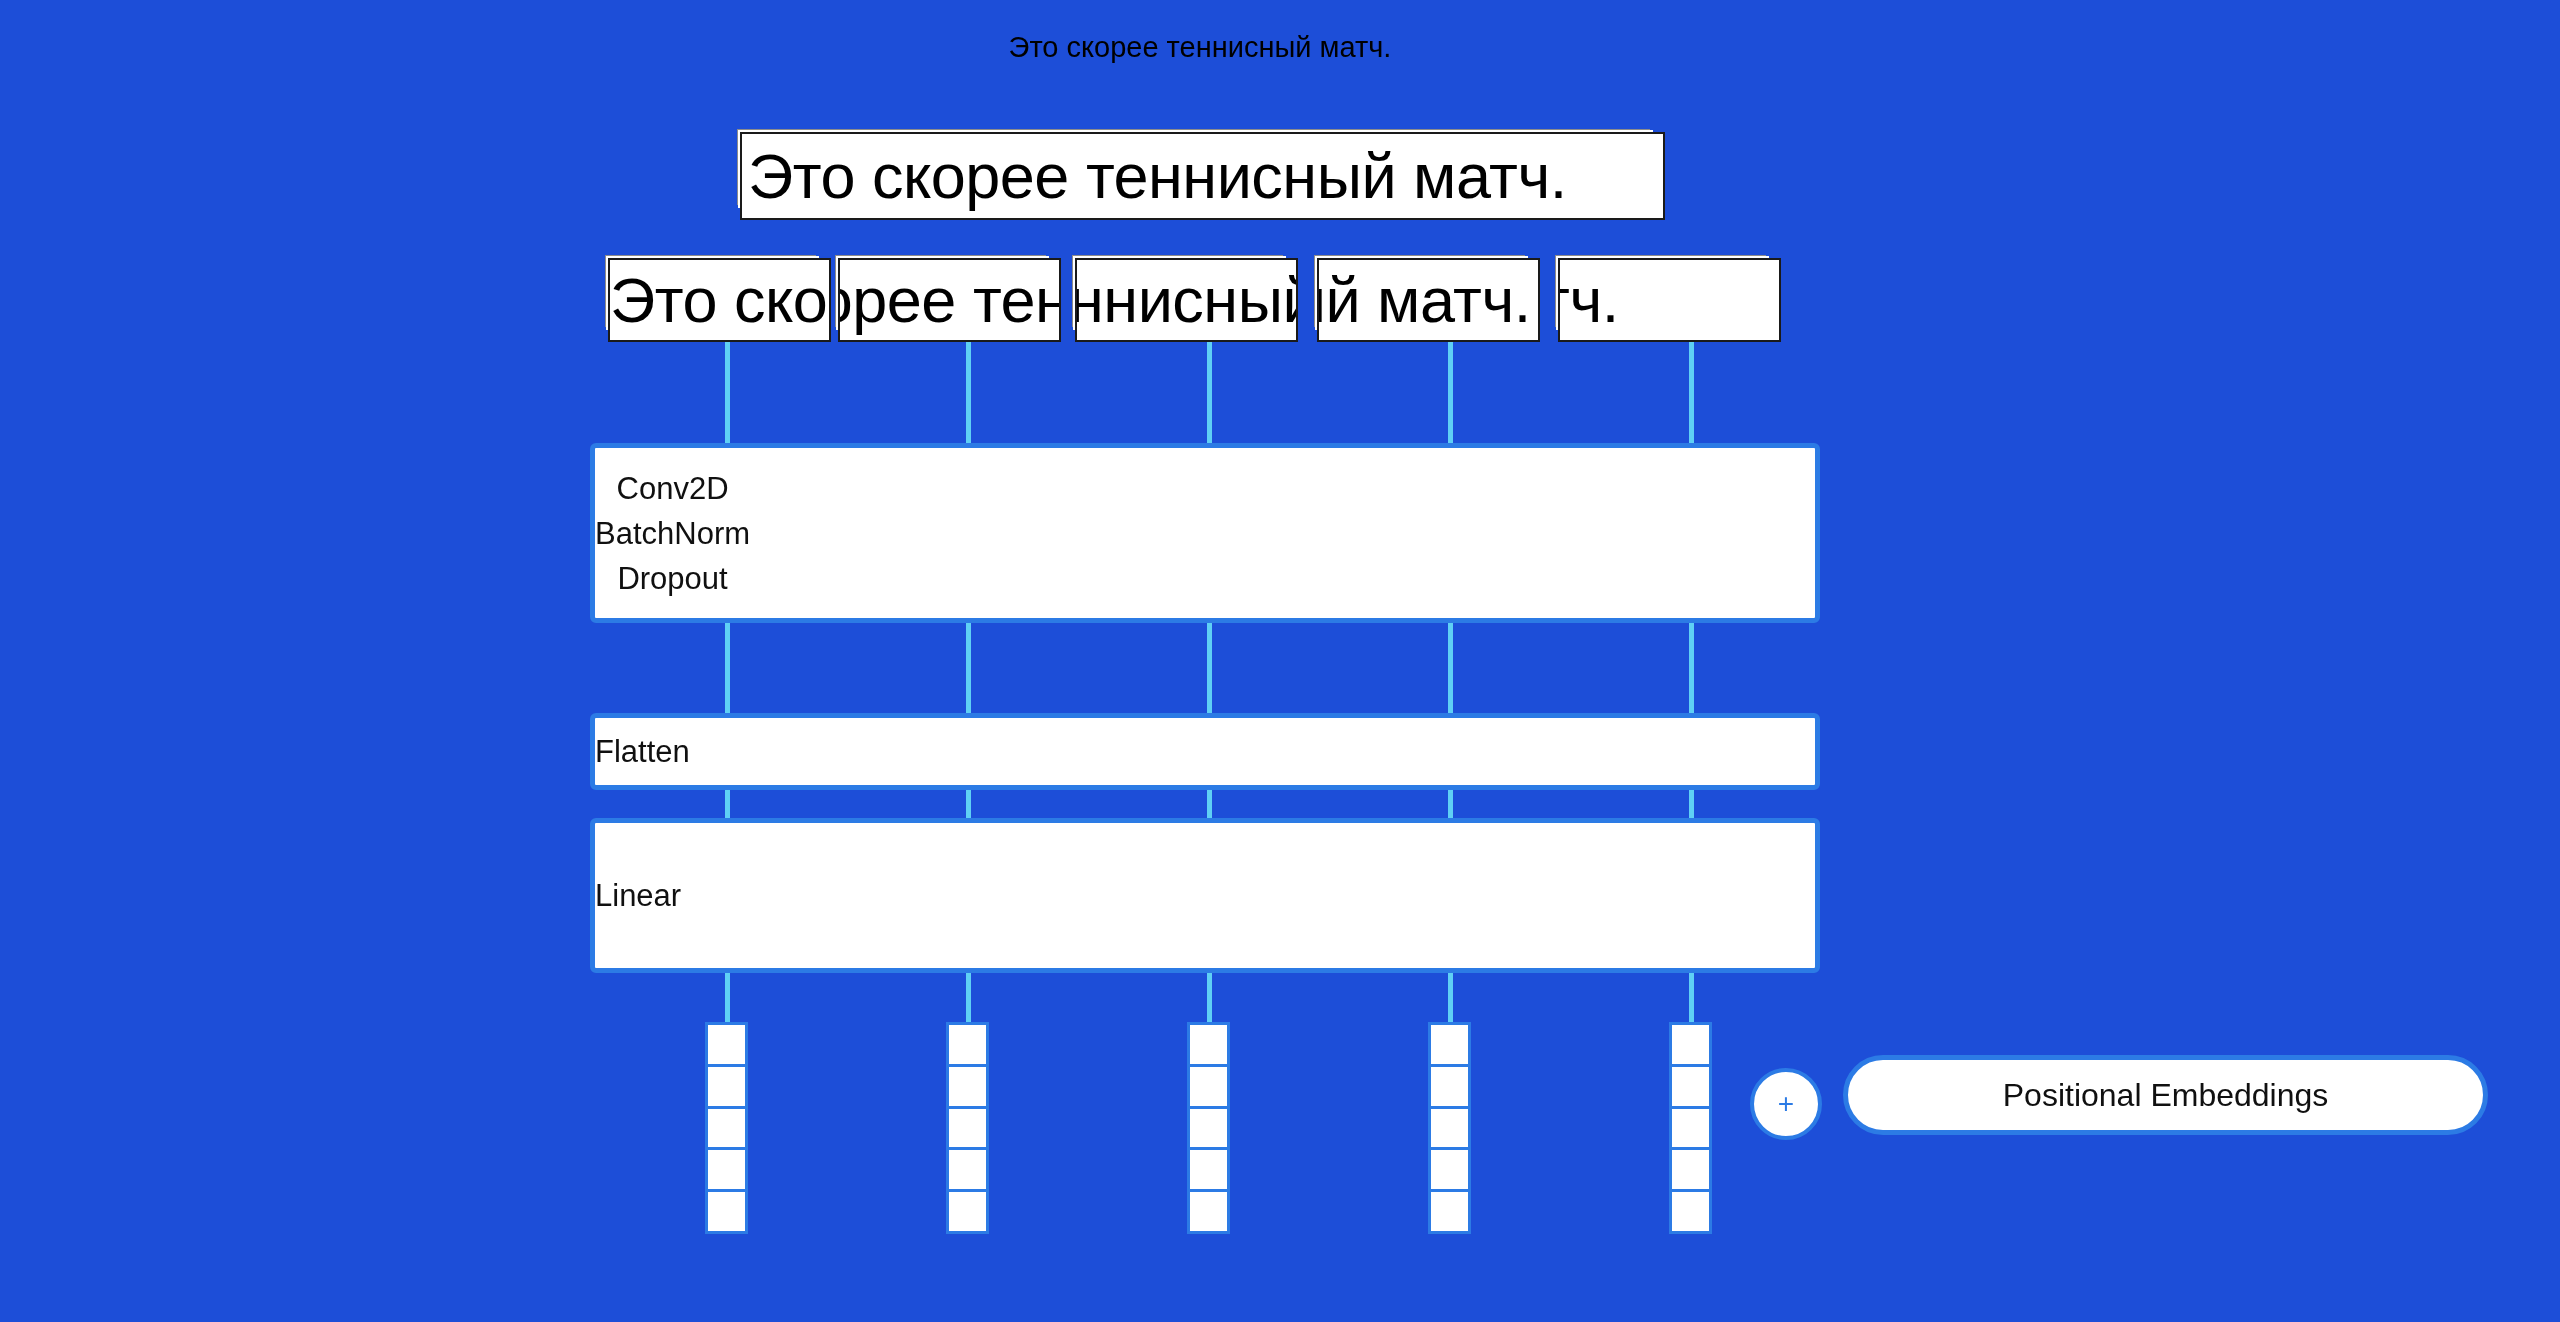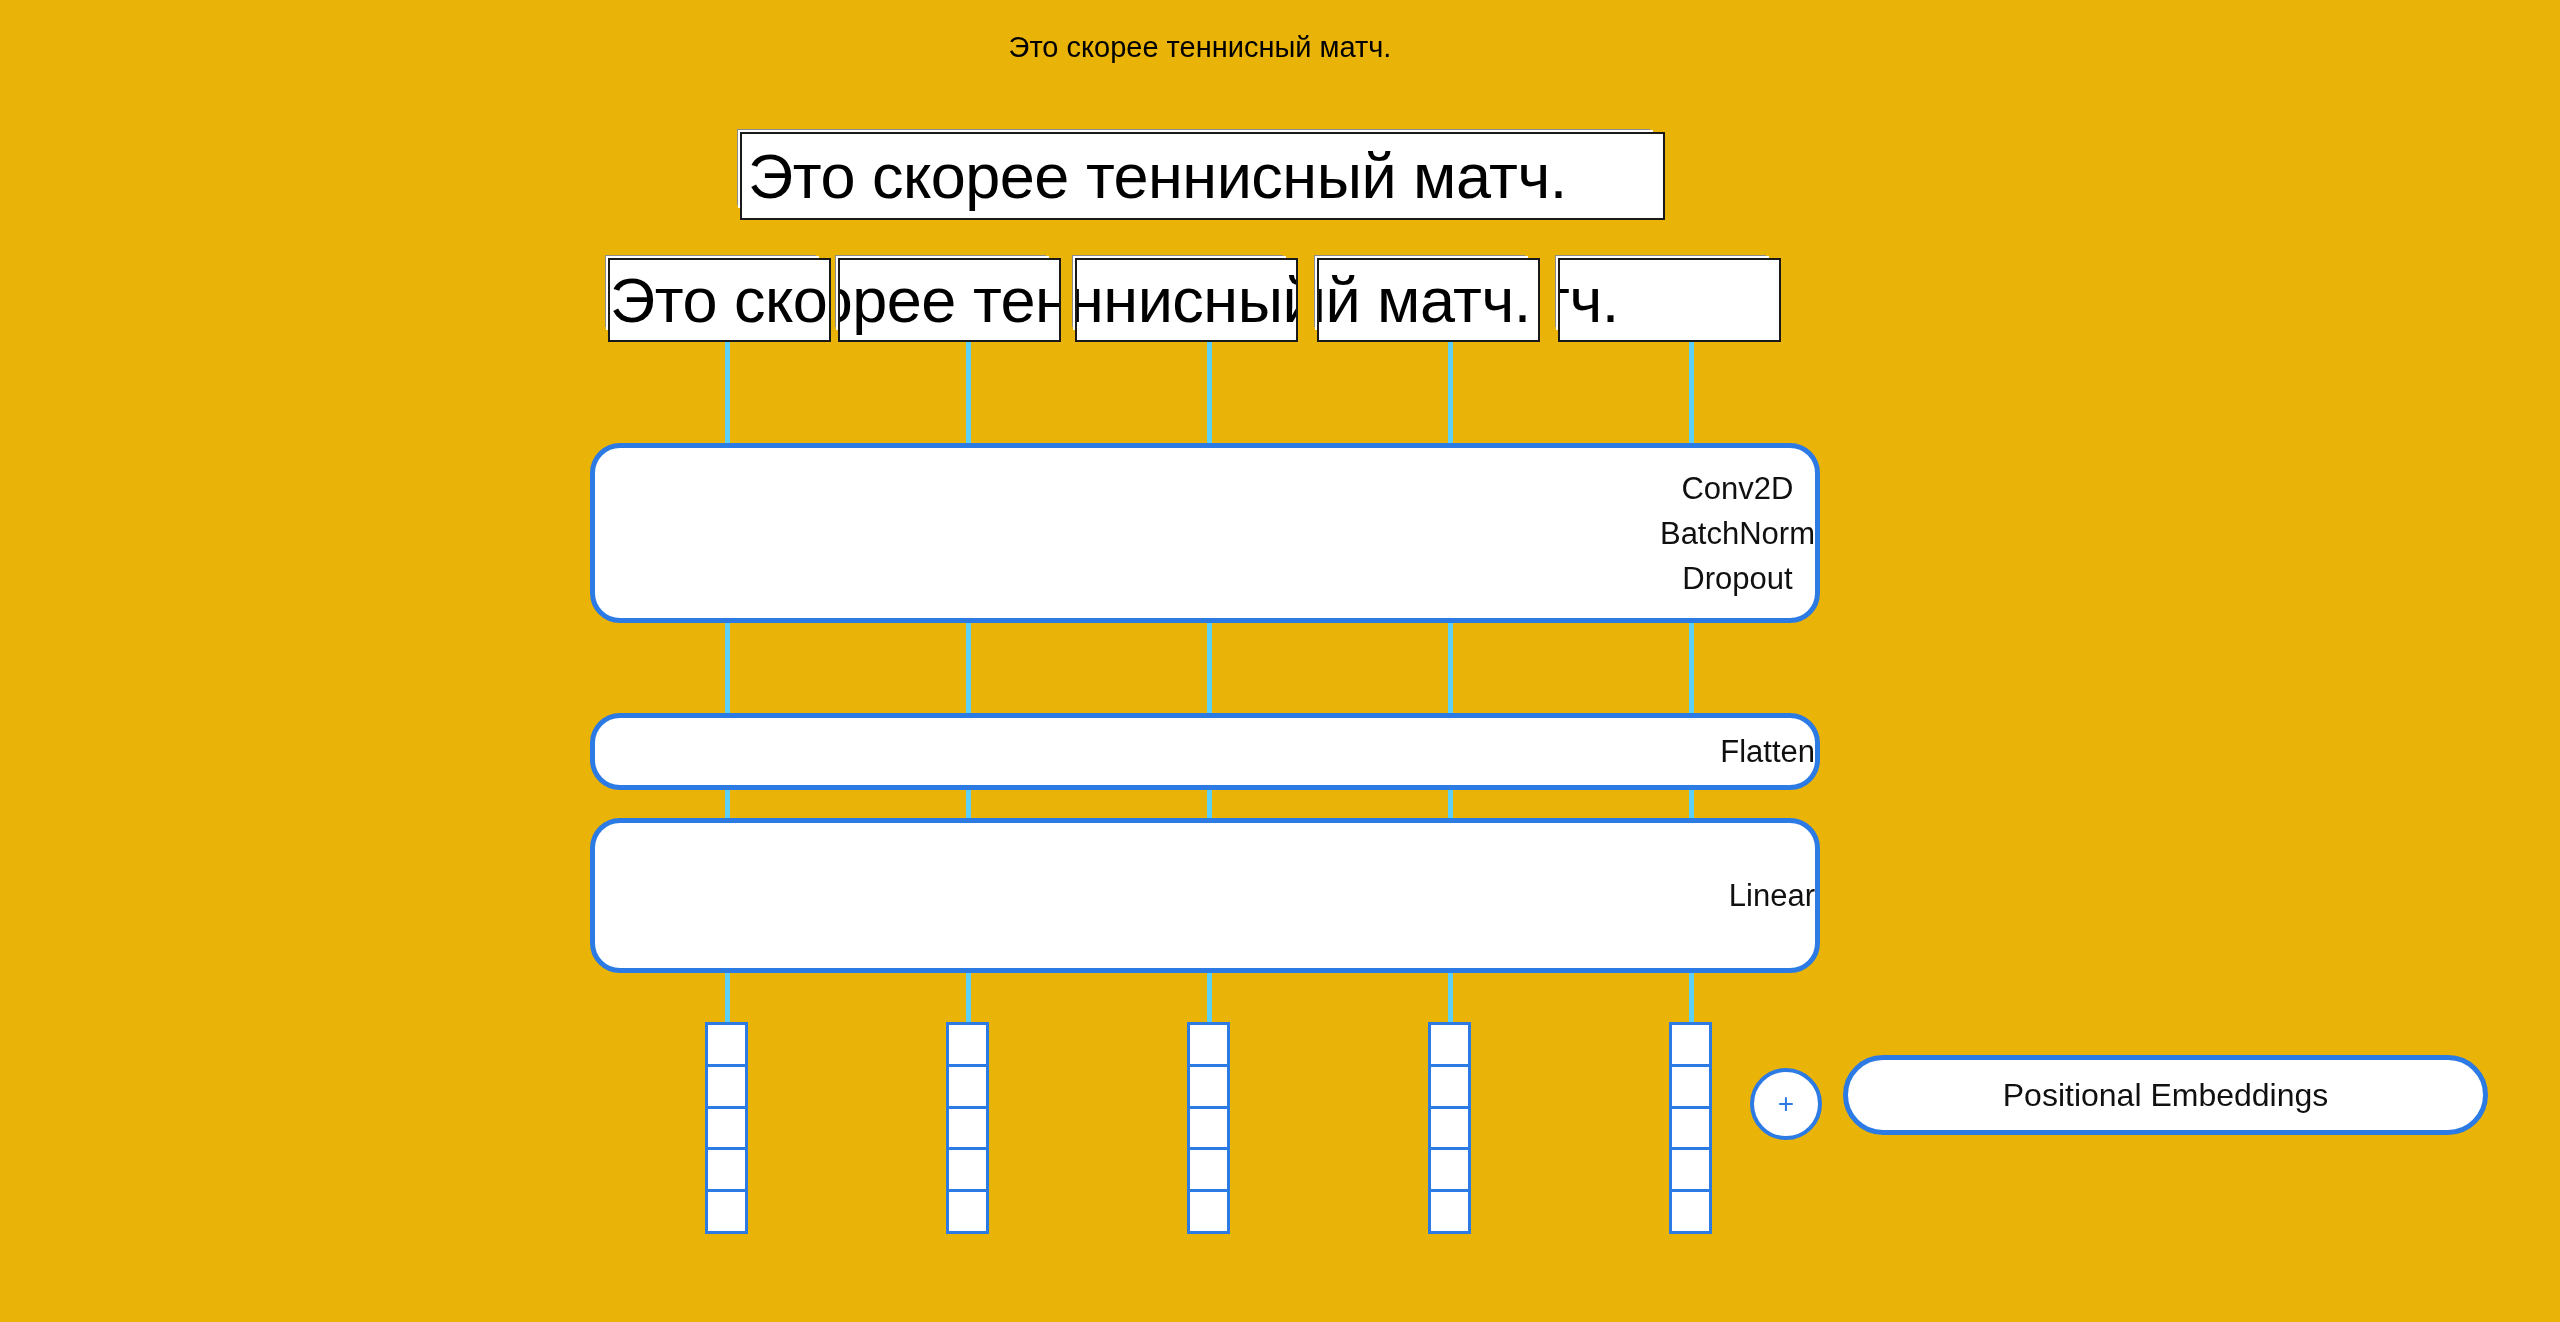--- a/index.html
+++ b/index.html
@@ -9,21 +9,21 @@
   }
   body {
     font-family: "Liberation Sans", sans-serif;
     color: #000000;
   }
 
   #canvas {
     position: relative;
     width: 2560px;
     height: 1322px;
-    background: #eab308;
+    background: #1d4ed8;
     overflow: hidden;
   }
 
   
   .caption {
     position: absolute;
     left: 0;
     top: 30px;
     width: 2400px;
     text-align: center;
@@ -87,25 +87,25 @@
     background: #5FD0F5;
   }
 
   
   .block {
     position: absolute;
     left: 590px;
     width: 1230px;
     background: #ffffff;
     border: 5px solid #2C7BE5;
-    border-radius: 30px;
-    box-sizing: border-box;
-    display: flex;
-    align-items: center;
-    justify-content: flex-end;
+    border-radius: 6px;
+    box-sizing: border-box;
+    display: flex;
+    align-items: center;
+    justify-content: flex-start;
     text-align: center;
     font-size: 31px;
     line-height: 45px;
     color: #101010;
     z-index: 3;
   }
   .block-lines { white-space: pre-line; }
 
   #block-conv   { top: 443px; height: 180px; }
   #block-flatten{ top: 713px; height: 77px;  }

